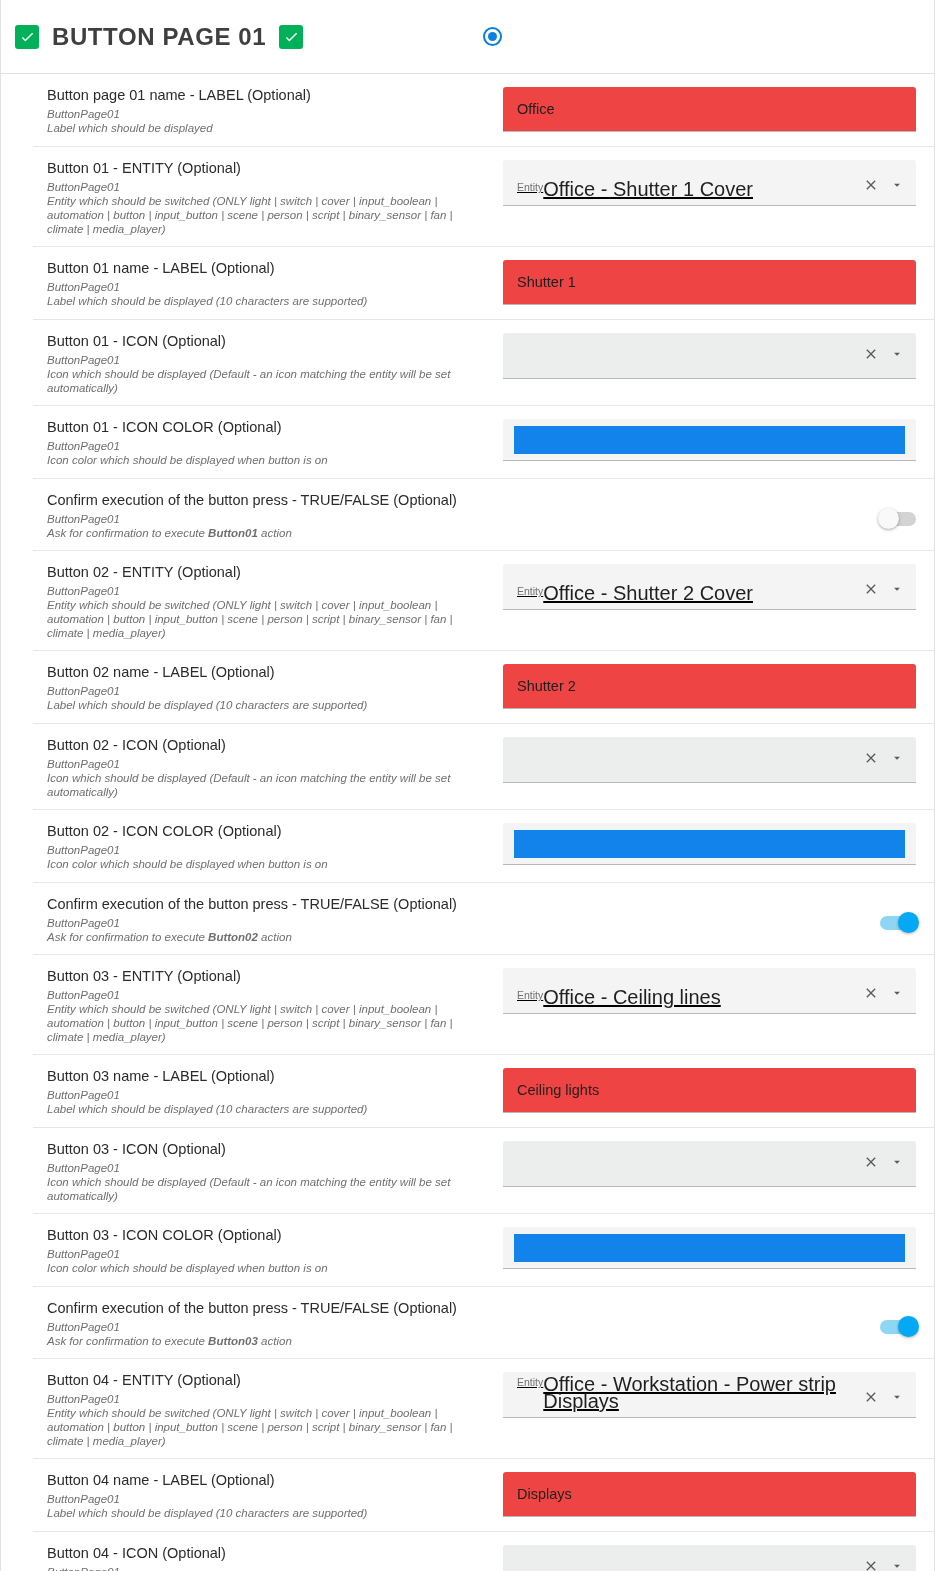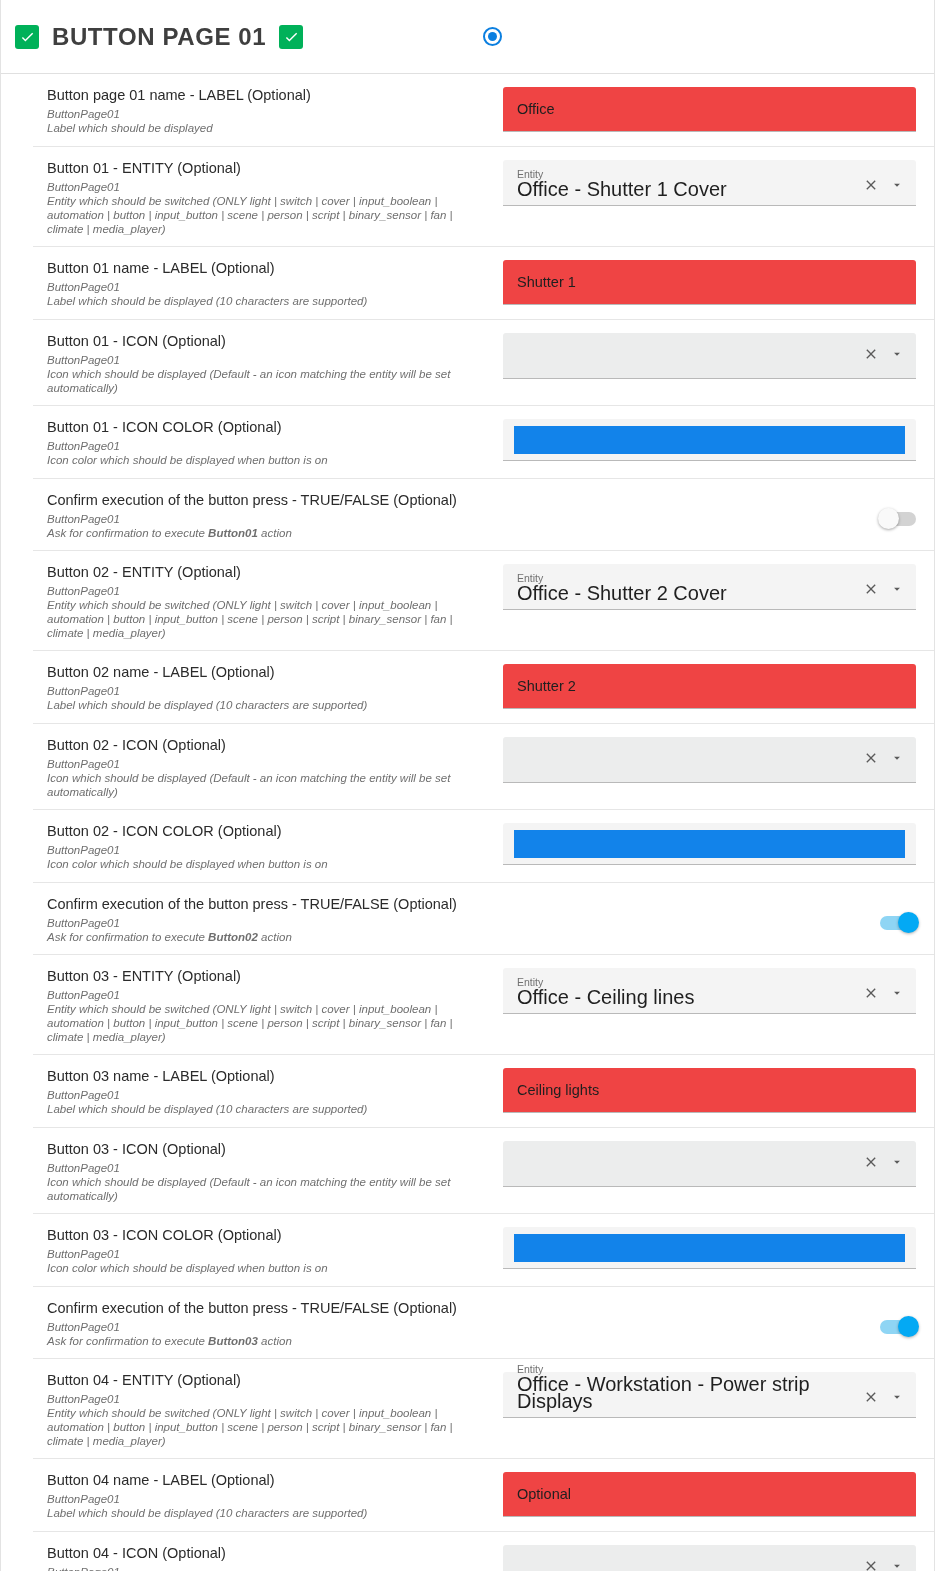--- a/index.html
+++ b/index.html
@@ -132,22 +132,23 @@
     height: 46px;
     display: flex;
     align-items: flex-end;
     padding: 0 6px 4px 14px;
     position: relative;
     width: 100%;
   }
   .entity-texts {
     flex: 1 1 auto;
     display: flex;
-    flex-direction: column;
+    flex-direction: row;
     padding-bottom: 3px;
+    text-decoration: underline;
   }
   .entity-floating {
     font-size: 10.5px;
     color: #707070;
     line-height: 12px;
     margin-bottom: 1px;
   }
   .entity-value {
     font-size: 20px;
     color: #1f1f1f;
@@ -558,21 +559,21 @@
   </div>
 
   <div class="row">
     <div class="row-left">
       <div class="field-label">Button 04 name - LABEL (Optional)</div>
       <div class="field-sub">ButtonPage01</div>
       <div class="field-desc">Label which should be displayed (10 characters are supported)</div>
     </div>
     <div class="row-right">
       <div class="text-field">
-        <span class="value">Optional</span>
+        <span class="value">Displays</span>
       </div>
     </div>
   </div>
 
   <div class="row tall">
     <div class="row-left">
       <div class="field-label">Button 04 - ICON (Optional)</div>
       <div class="field-sub">ButtonPage01</div>
 
     </div>

